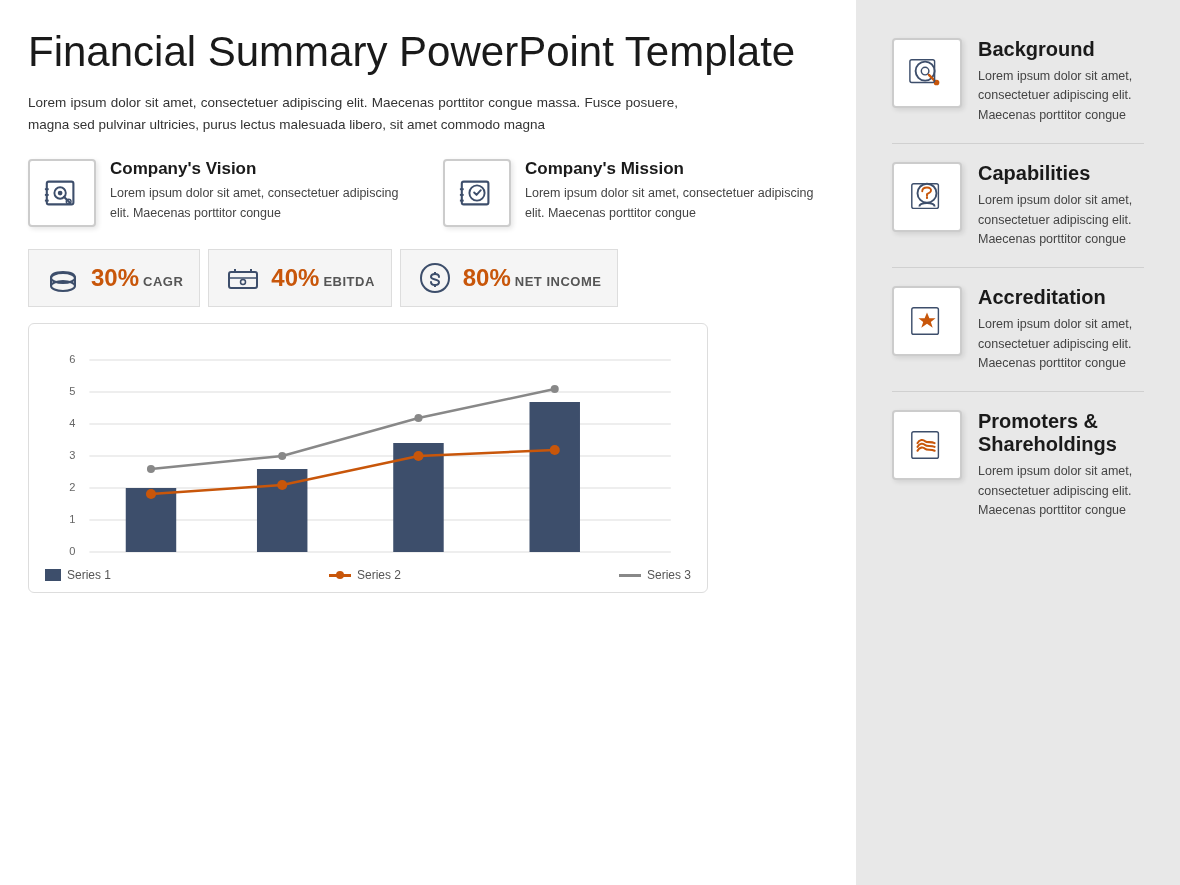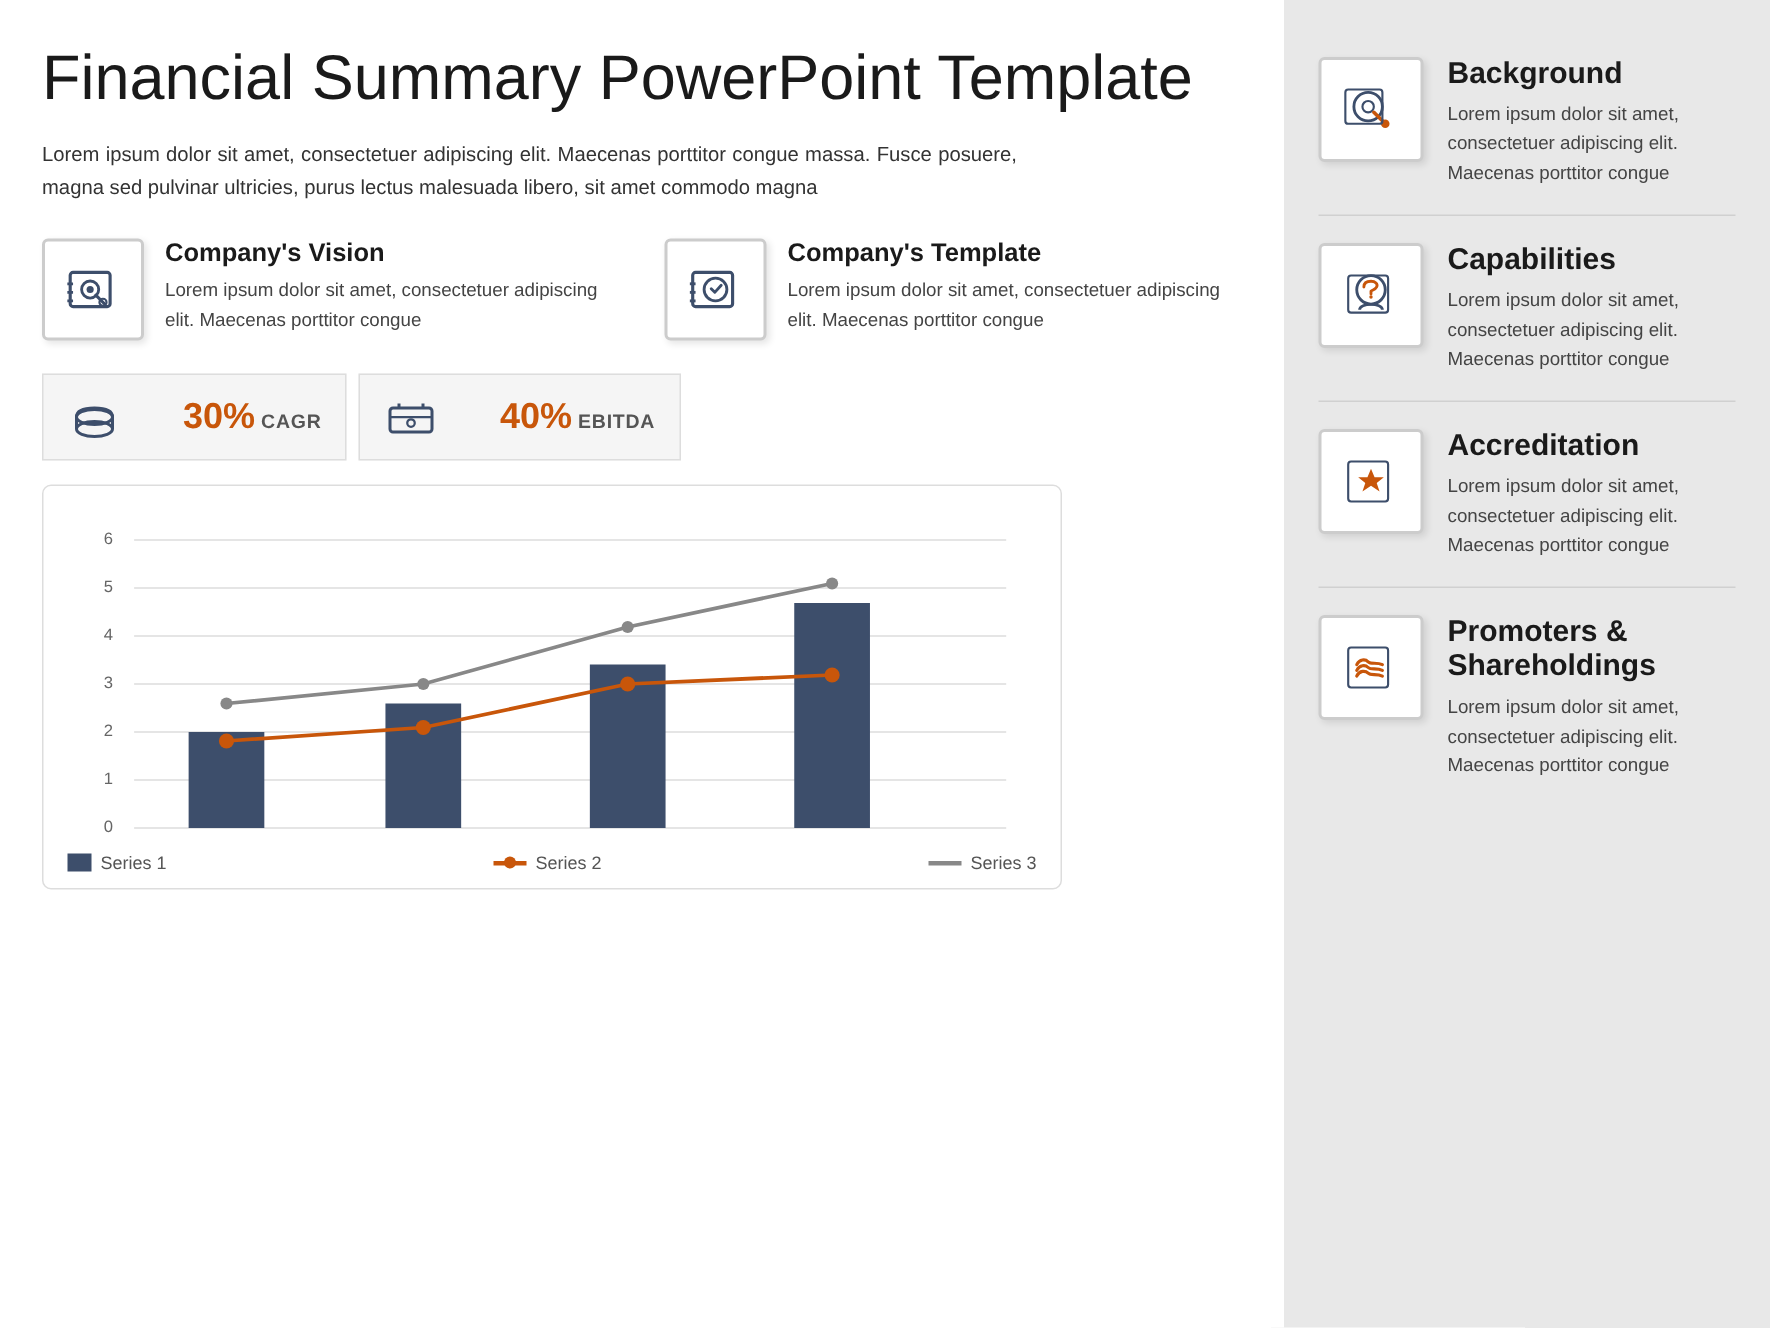--- a/index.html
+++ b/index.html
@@ -16,21 +16,21 @@
       width: 856px;
       background: #ffffff;
       padding: 28px 28px 20px 28px;
       position: relative;
       flex-shrink: 0;
     }
 
     .right-panel {
       width: 400px;
       background: #e8e8e8;
-      padding: 20px 23px;
+      padding: 20px 36px;
       display: flex;
       flex-direction: column;
       gap: 0px;
     }
 
     
     .main-title {
       font-size: 42px;
       font-weight: 300;
       color: #1a1a1a;
@@ -126,21 +126,20 @@
     .highlight-stat {
       display: flex;
       align-items: baseline;
       gap: 4px;
     }
 
     .highlight-percent {
       font-size: 24px;
       font-weight: 700;
       color: #c8560a;
-      margin-left: 31px;
     }
 
     .highlight-label {
       font-size: 13px;
       font-weight: 600;
       color: #555;
       letter-spacing: 0.5px;
     }
 
     
@@ -284,21 +283,21 @@
         <svg viewBox="0 0 40 40" fill="none" xmlns="http://www.w3.org/2000/svg">
           <rect x="4" y="8" width="28" height="24" rx="2" stroke="#3d4e6b" stroke-width="2.2" fill="none"></rect>
           <circle cx="20" cy="20" r="8" stroke="#3d4e6b" stroke-width="2" fill="none"></circle>
           <path d="M17 19.5 L19.5 22 L24 17" stroke="#3d4e6b" stroke-width="2" stroke-linecap="round" stroke-linejoin="round"></path>
           <line x1="2" y1="28" x2="6" y2="28" stroke="#3d4e6b" stroke-width="2"></line>
           <line x1="2" y1="22" x2="6" y2="22" stroke="#3d4e6b" stroke-width="2"></line>
           <line x1="2" y1="16" x2="6" y2="16" stroke="#3d4e6b" stroke-width="2"></line>
         </svg>
       </div>
       <div class="vm-content">
-        <h3>Company's Template</h3>
+        <h3>Company's Mission</h3>
         <p>Lorem ipsum dolor sit amet, consectetuer adipiscing elit. Maecenas porttitor congue</p>
       </div>
     </div>
   </div>
 
 
   <div class="highlights-row">
 
     <div class="highlight-item">
       <div class="highlight-icon">
@@ -323,20 +322,34 @@
           <line x1="10" y1="12" x2="10" y2="9" stroke="#3d4e6b" stroke-width="2"></line>
           <line x1="26" y1="12" x2="26" y2="9" stroke="#3d4e6b" stroke-width="2"></line>
         </svg>
       </div>
       <div class="highlight-stat">
         <span class="highlight-percent">40%</span>
         <span class="highlight-label">EBITDA</span>
       </div>
     </div>
 
+    <div class="highlight-item">
+      <div class="highlight-icon">
+        <svg viewBox="0 0 36 36" fill="none" width="36" height="36">
+          <path d="M18 4 C10 4 4 10 4 18 C4 26 10 32 18 32 C26 32 32 26 32 18 C32 10 26 4 18 4Z" stroke="#3d4e6b" stroke-width="2" fill="none"></path>
+          <path d="M14 22 C14 24 16 25 18 25 C21 25 22 23.5 22 22 C22 19 14 20 14 17 C14 15.5 15.5 14 18 14 C20.5 14 22 15 22 17" stroke="#3d4e6b" stroke-width="2" stroke-linecap="round" fill="none"></path>
+          <line x1="18" y1="12" x2="18" y2="14" stroke="#3d4e6b" stroke-width="2"></line>
+          <line x1="18" y1="25" x2="18" y2="27" stroke="#3d4e6b" stroke-width="2"></line>
+        </svg>
+      </div>
+      <div class="highlight-stat">
+        <span class="highlight-percent">80%</span>
+        <span class="highlight-label">NET INCOME</span>
+      </div>
+    </div>
   </div>
 
   <div class="chart-container">
     <div class="chart-area">
       <svg class="chart-svg" id="chart-svg" viewBox="0 0 640 220" preserveAspectRatio="none">
 
         <text x="24" y="215" font-size="11" fill="#666">0</text>
         <text x="24" y="183" font-size="11" fill="#666">1</text>
         <text x="24" y="151" font-size="11" fill="#666">2</text>
         <text x="24" y="119" font-size="11" fill="#666">3</text>

